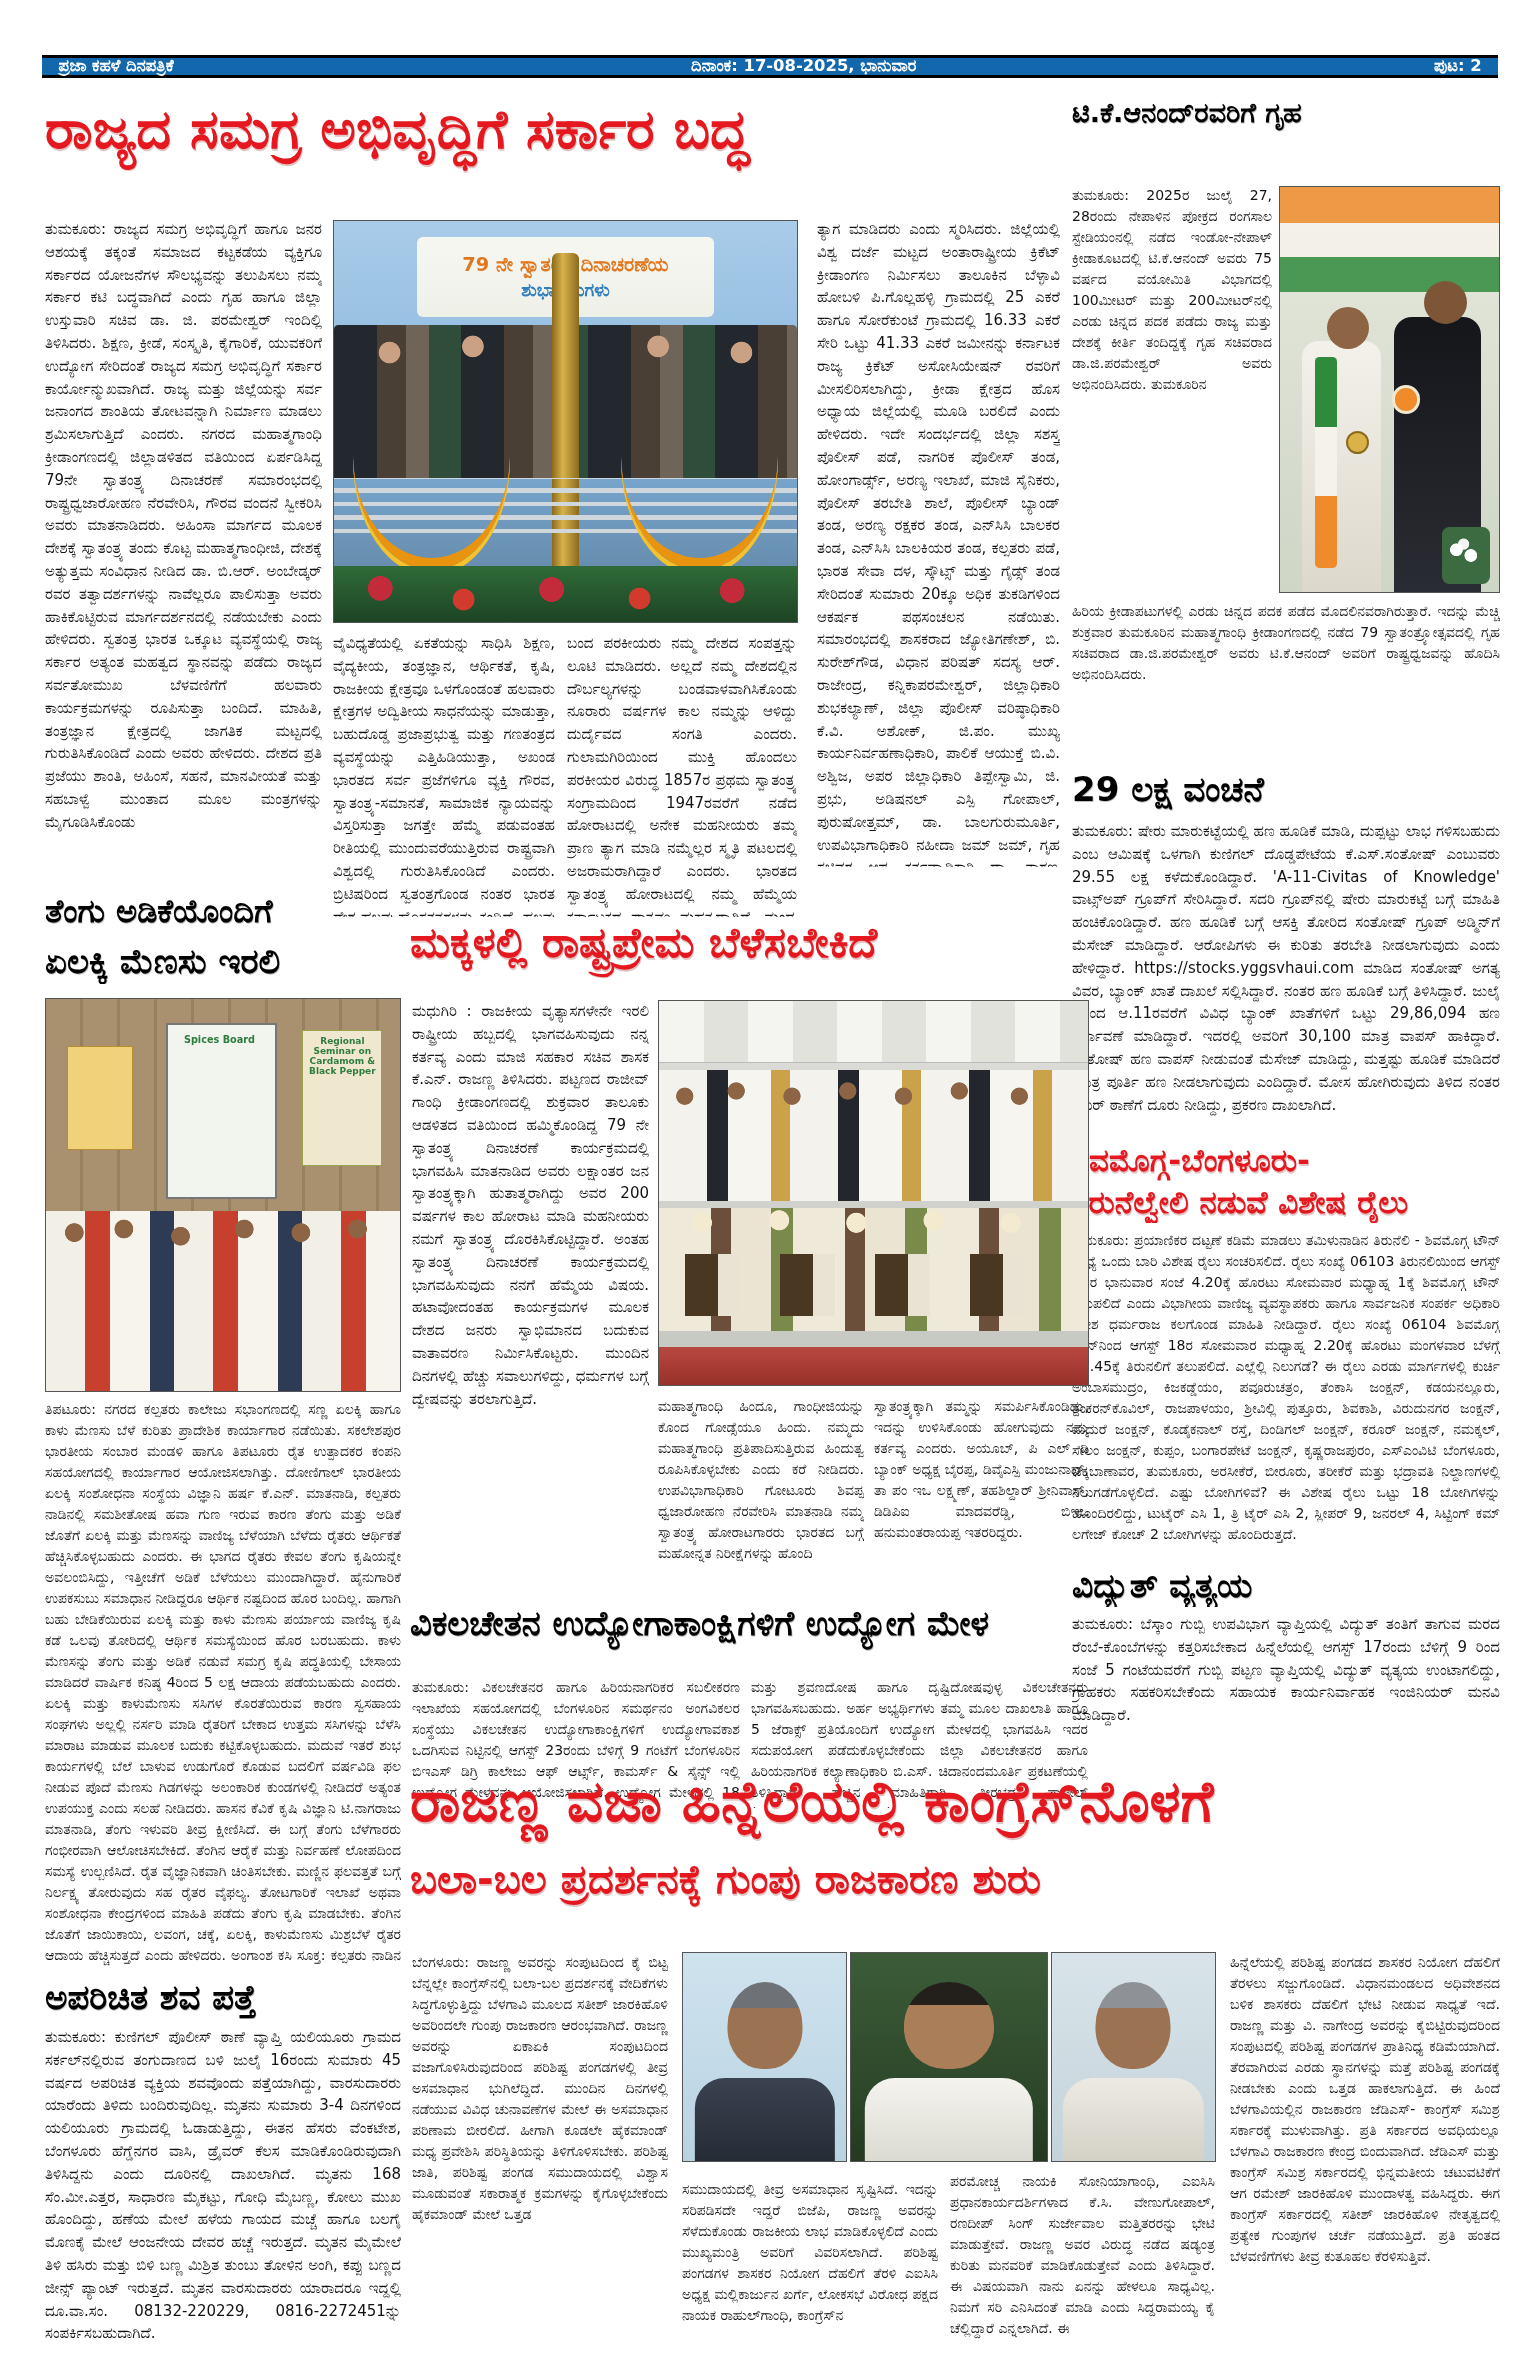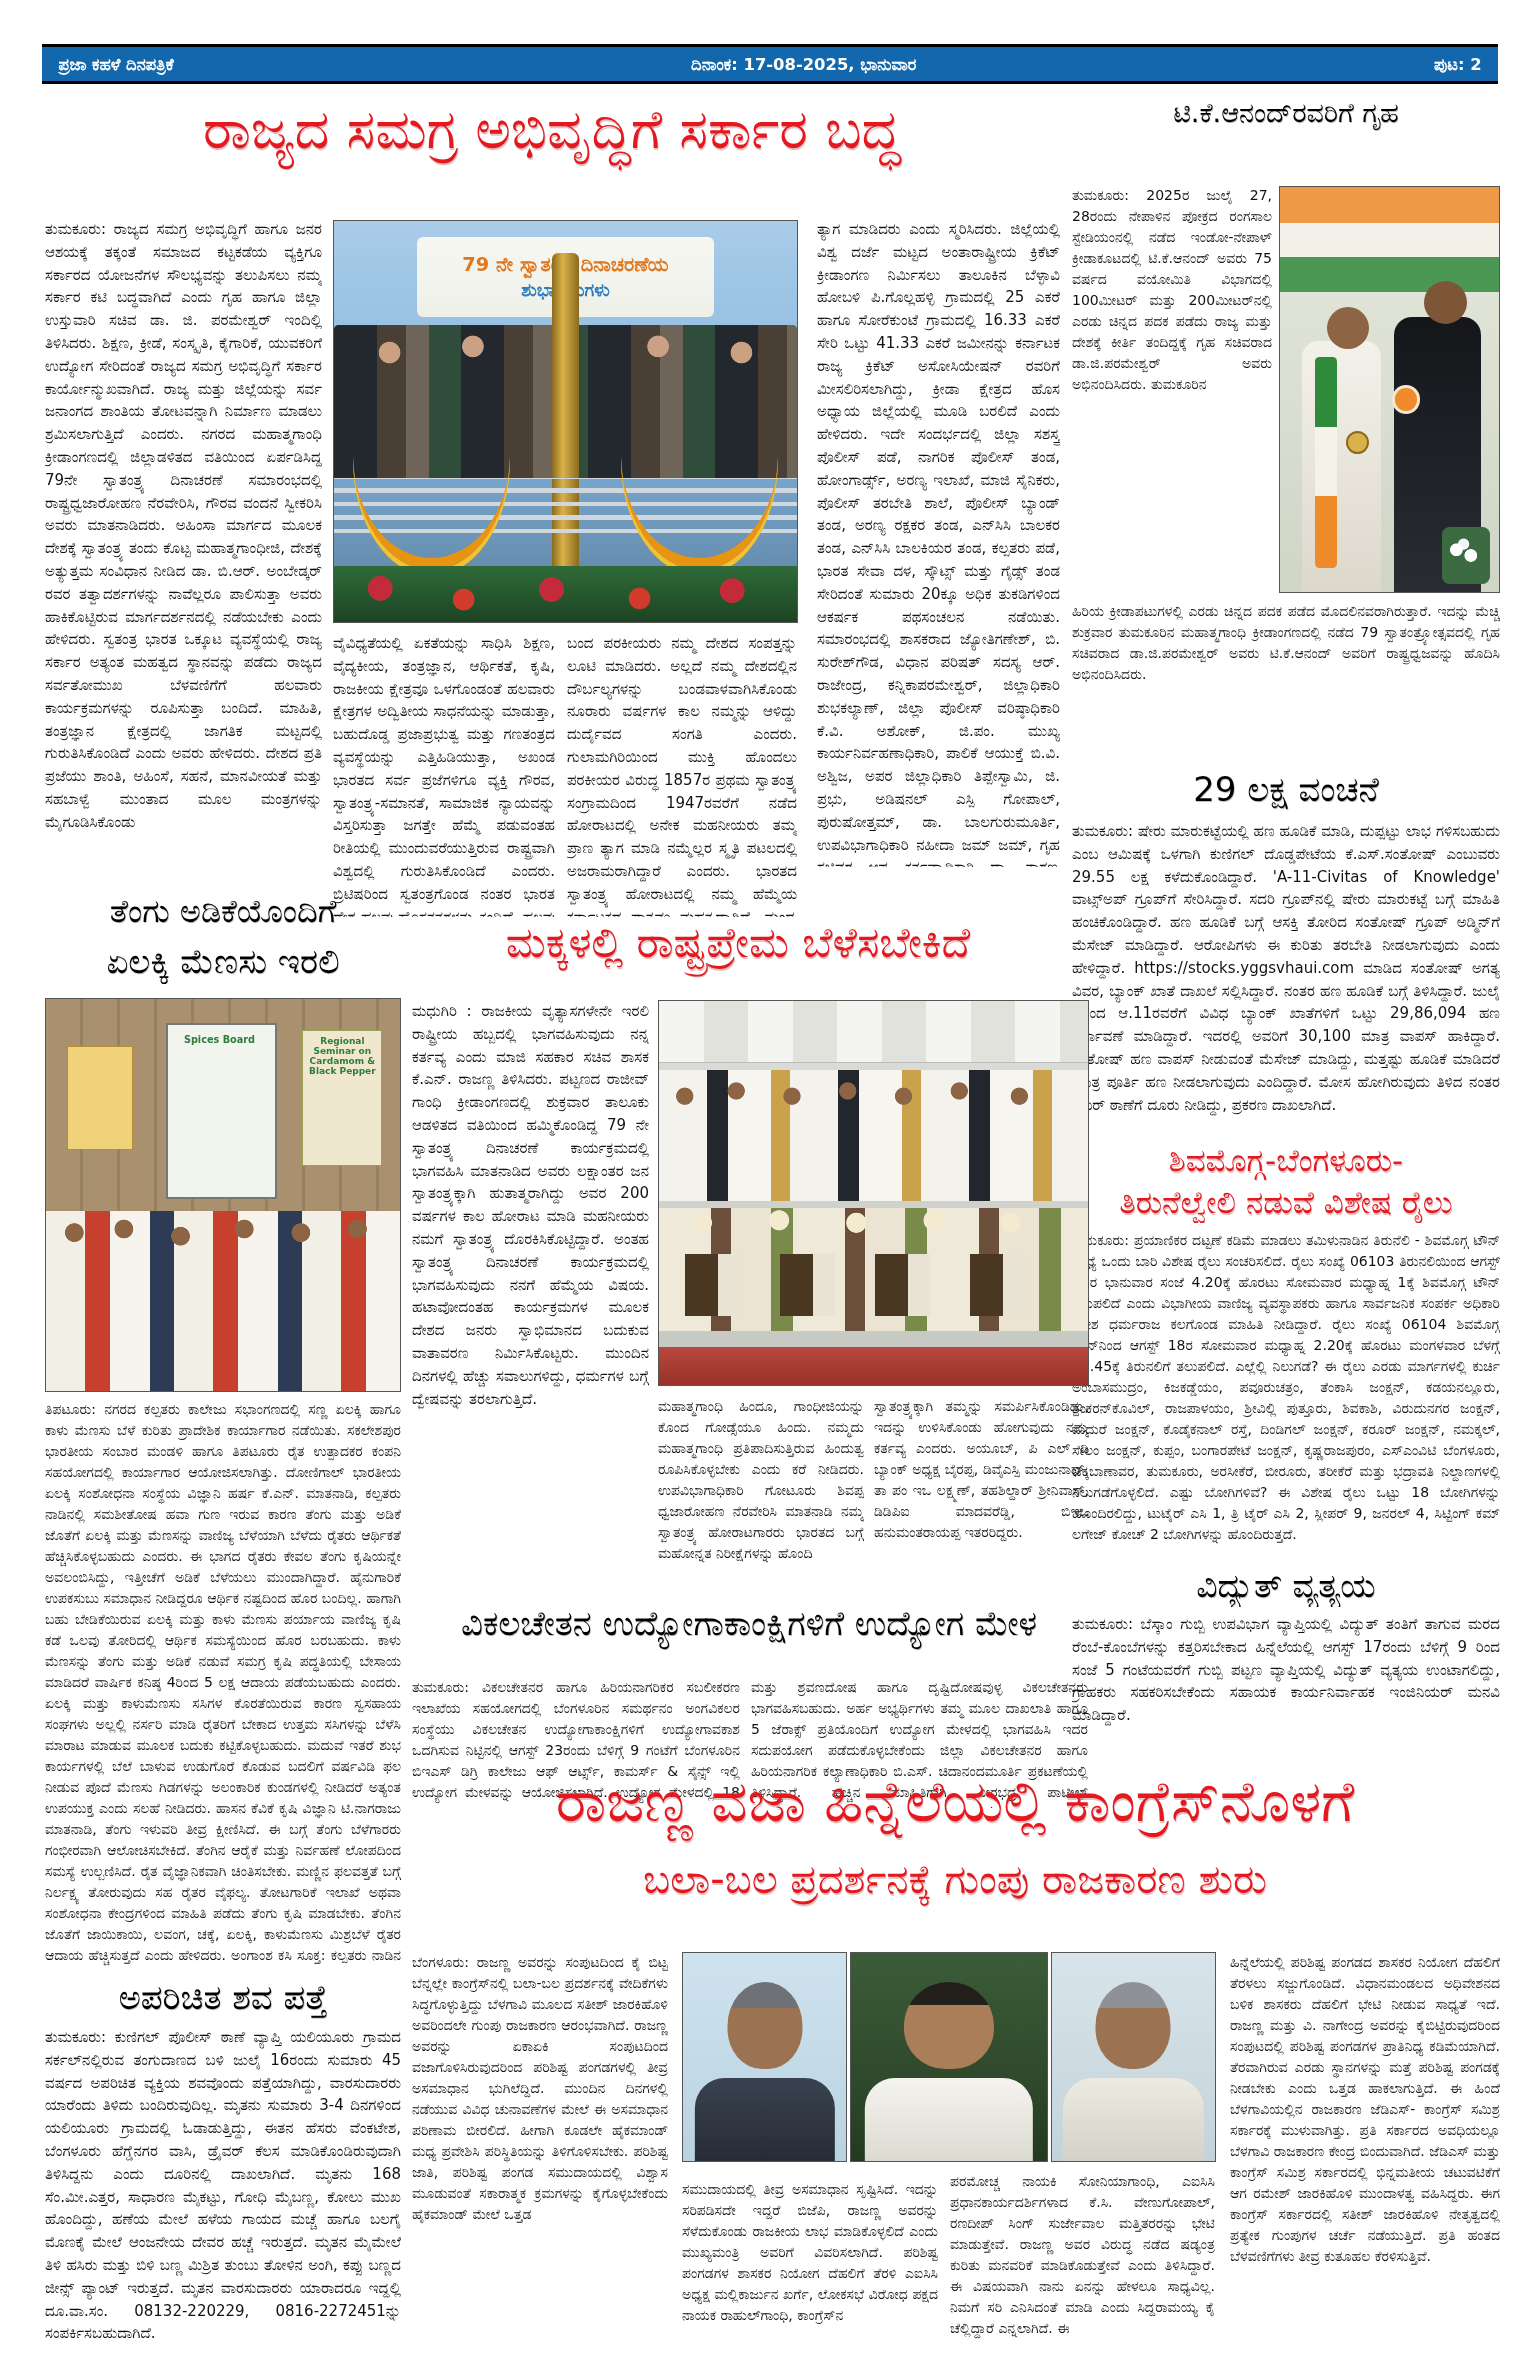--- a/index.html
+++ b/index.html
@@ -10,21 +10,21 @@
     color:#0d0d0d;
   }
   .abs{position:absolute;}
   
   .masthead{
     background:#1368ad;border-top:3px solid #000;border-bottom:3px solid #000;
     color:#fff;display:flex;align-items:center;justify-content:space-between;
     padding:0 16.4px;box-sizing:border-box;font-size:16.4px;font-weight:bold;
   }
   
-  .hl{font-weight:400;text-align:center;white-space:nowrap;overflow:hidden;line-height:1.18;}
+  .hl{font-weight:700;text-align:left;white-space:nowrap;overflow:hidden;line-height:1.18;}
   .hl-red{color:#e4181e;text-shadow:0.7px 1.5px 0 rgba(140,10,10,.25);}
   .hl-black{color:#000;text-shadow:0.7px 0.7px 0 rgba(0,0,0,.25);}
   
   .col{
     font-size:15px;line-height:1.52;text-align:justify;overflow:hidden;
     word-break:break-word;color:#121212;
   }
   .col-sm{font-size:14px;line-height:1.5;}
   
   .photo{overflow:hidden;border:0.7px solid #555;box-sizing:border-box;}
@@ -132,21 +132,21 @@
   .pol2 .body{background:linear-gradient(180deg,#f4f3ee,#dcdbd2);}
   .pol3{background:linear-gradient(180deg,#d8e4ea,#c4d3da);}
   .pol3 .head{background:linear-gradient(180deg,#8e9296 0 30%,#9c7352 30% 100%);}
   .pol3 .body{background:linear-gradient(180deg,#eceae2,#d4d2c6);}
 </style>
 </head>
 <body>
 
 <div id="page">
 
-  <div class="abs masthead" style="left:42px;top:44px;width:1456px;height:40px;">
+  <div class="abs masthead" style="left:42px;top:55px;width:1456px;height:23px;align-items:flex-end;">
     <span>ಪ್ರಜಾ ಕಹಳೆ ದಿನಪತ್ರಿಕೆ</span>
     <span>ದಿನಾಂಕ: 17-08-2025, ಭಾನುವಾರ</span>
     <span>ಪುಟ: 2</span>
   </div>
 
   <div class="abs hl hl-red" style="left:45px;top:98px;width:1014px;height:104px;font-size:54px;">ರಾಜ್ಯದ ಸಮಗ್ರ ಅಭಿವೃದ್ಧಿಗೆ ಸರ್ಕಾರ ಬದ್ಧ</div>
 
   <div class="abs hl hl-black" style="left:1072px;top:97px;width:428px;height:37px;font-size:27px;">ಟಿ.ಕೆ.ಆನಂದ್‌ರವರಿಗೆ ಗೃಹ</div>
 
   <div class="abs col col-sm" style="left:1072px;top:185px;width:200px;height:409px;">ತುಮಕೂರು: 2025ರ ಜುಲೈ 27, 28ರಂದು ನೇಪಾಳಿನ ಪೋಕ್ರದ ರಂಗಸಾಲ ಸ್ಟೇಡಿಯಂನಲ್ಲಿ ನಡೆದ ಇಂಡೋ-ನೇಪಾಳ್ ಕ್ರೀಡಾಕೂಟದಲ್ಲಿ ಟಿ.ಕೆ.ಆನಂದ್ ಅವರು 75 ವರ್ಷದ ವಯೋಮಿತಿ ವಿಭಾಗದಲ್ಲಿ 100ಮೀಟರ್ ಮತ್ತು 200ಮೀಟರ್‌ನಲ್ಲಿ ಎರಡು ಚಿನ್ನದ ಪದಕ ಪಡೆದು ರಾಜ್ಯ ಮತ್ತು ದೇಶಕ್ಕೆ ಕೀರ್ತಿ ತಂದಿದ್ದಕ್ಕೆ ಗೃಹ ಸಚಿವರಾದ ಡಾ.ಜಿ.ಪರಮೇಶ್ವರ್ ಅವರು ಅಭಿನಂದಿಸಿದರು. ತುಮಕೂರಿನ</div>

